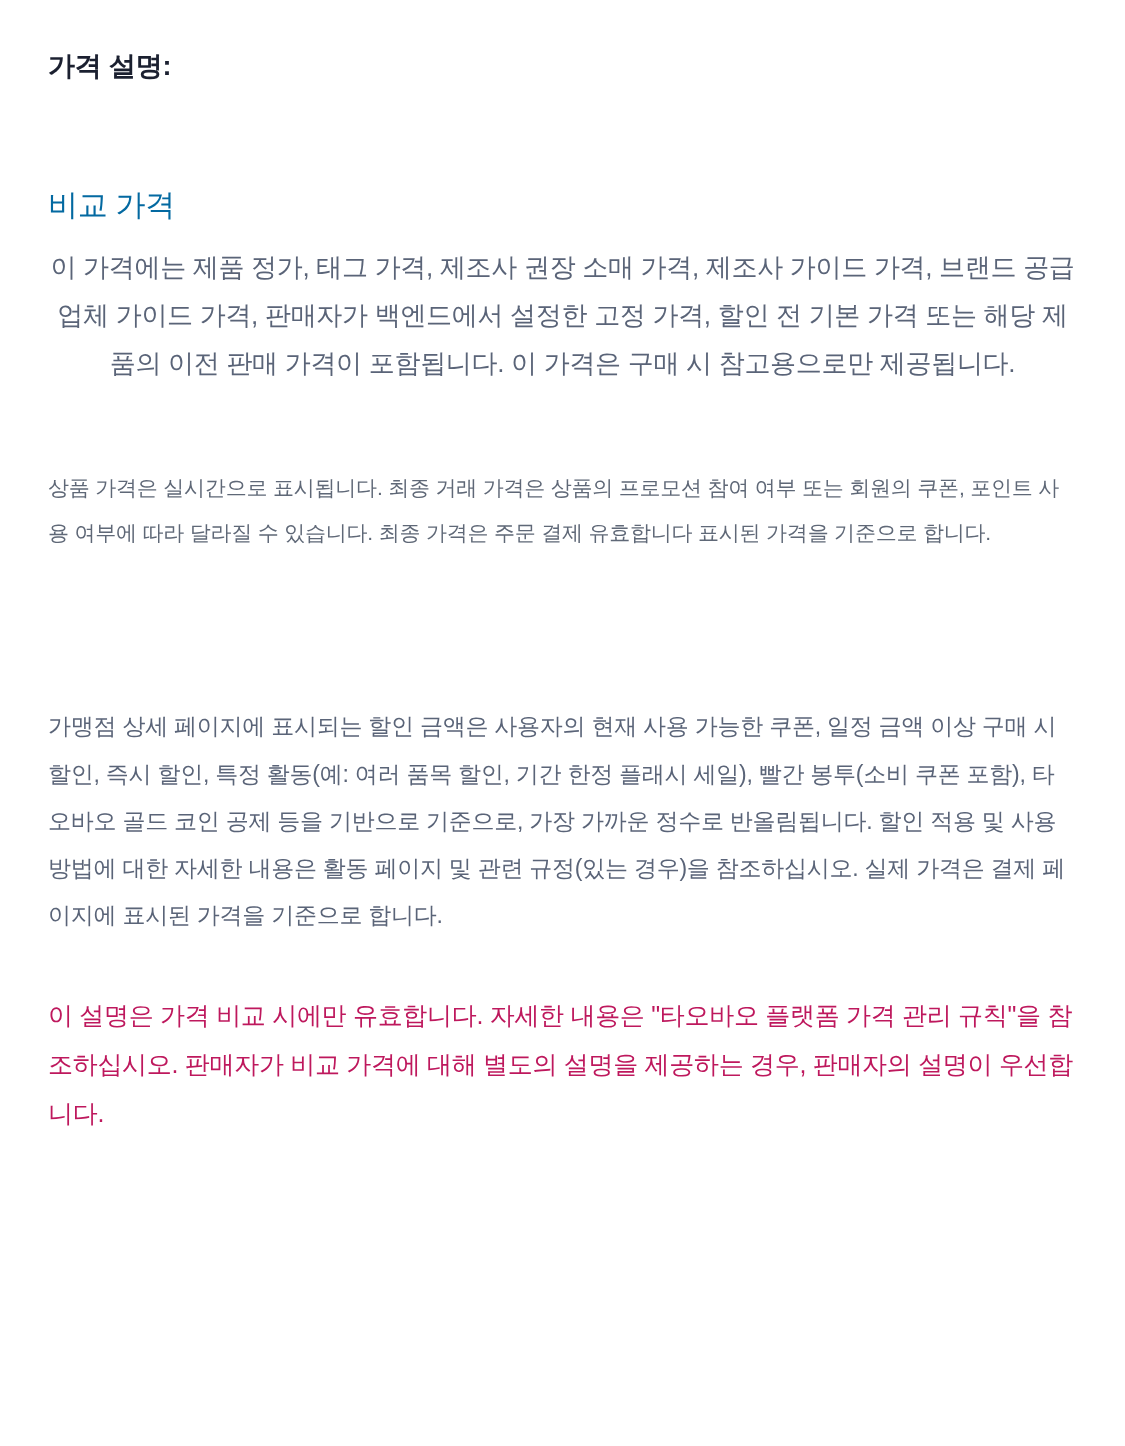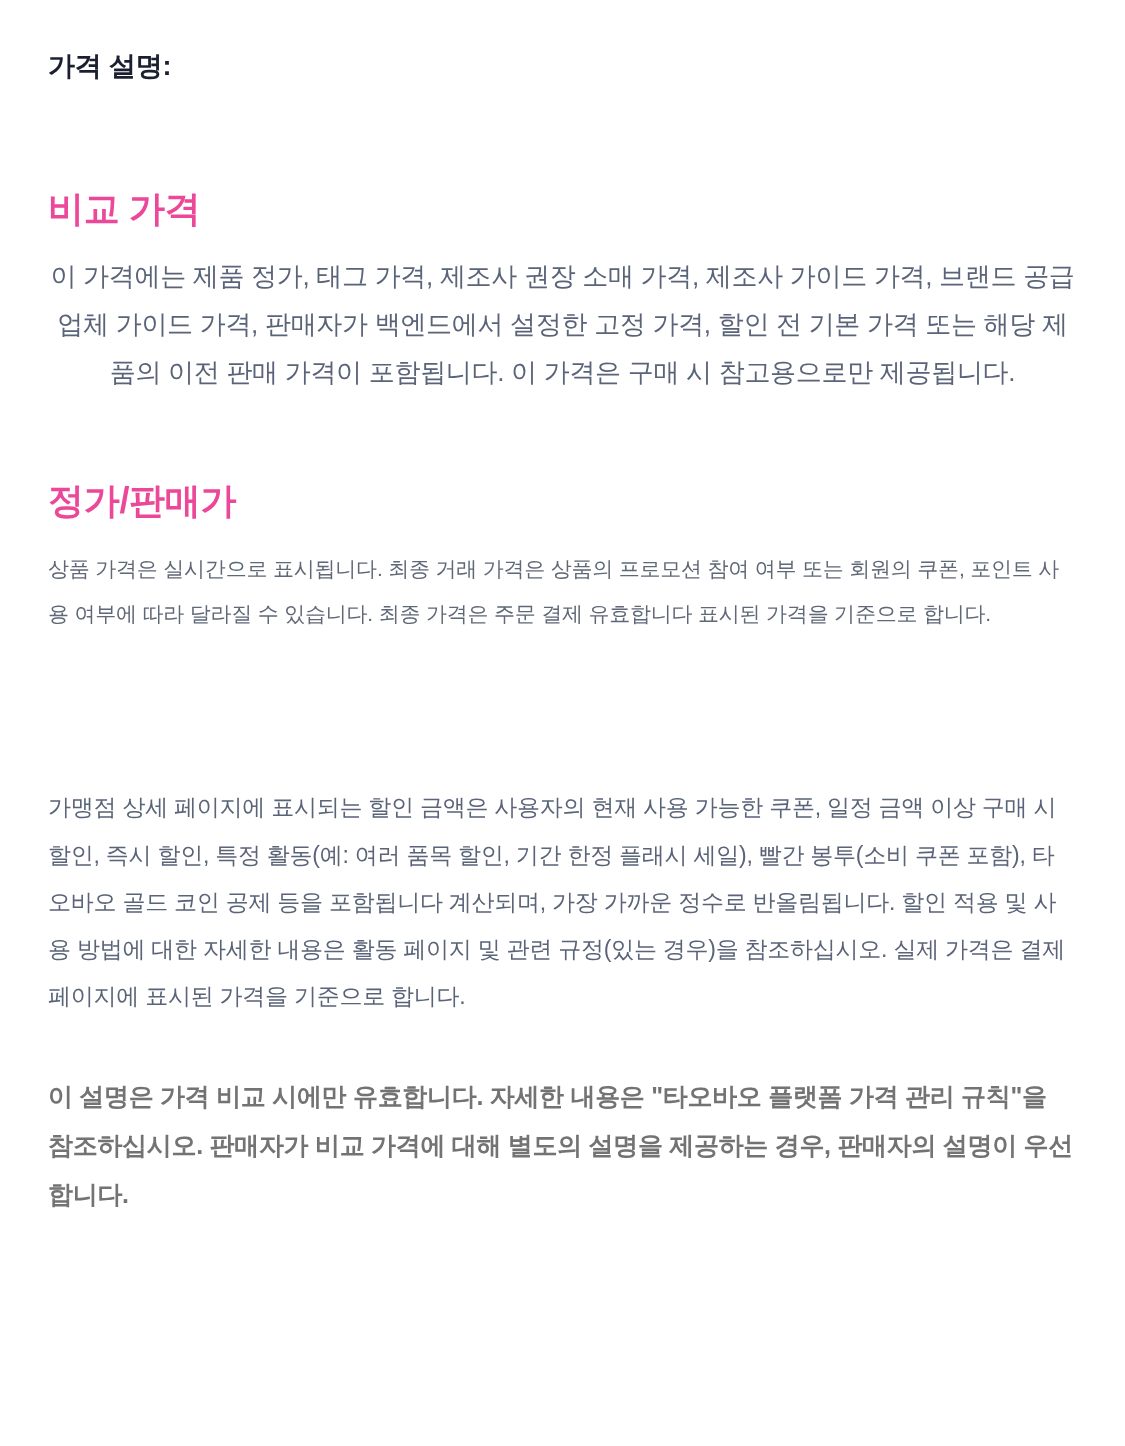--- a/index.html
+++ b/index.html
@@ -25,23 +25,23 @@
     font-weight: 700;
     color: #1b2030;
     letter-spacing: -0.2px;
     margin: 8px 0 0 0;
     line-height: 1.4;
   }
   .section {
     margin-top: 0;
   }
   .section-heading {
-    font-size: 36px;
-    font-weight: 700;
-    color: #ec4899;
+    font-size: 30px;
+    font-weight: 400;
+    color: #0369a1;
     letter-spacing: -0.3px;
     line-height: 1.5;
     margin: 0;
   }
   .sec-compare {
     margin-top: 96px;
   }
   .sec-list {
     margin-top: 78px;
   }
@@ -72,44 +72,43 @@
   }
   .block-gap-large {
     margin-top: 148px;
   }
   .block-gap-mid {
     margin-top: 52px;
   }
   .final-note {
     font-size: 25px;
     line-height: 1.95;
-    color: #737373;
-    font-weight: 700;
+    color: #be185d;
+    font-weight: 400;
     letter-spacing: -0.3px;
     margin: 0;
   }
 </style>
 </head>
 <body>
 
 <div class="page">
 
   <h1 class="doc-title">가격 설명:</h1>
 
   <div class="section sec-compare">
     <h2 class="section-heading">비교 가격</h2>
     <p class="body-large">이 가격에는 제품 정가, 태그 가격, 제조사 권장 소매 가격, 제조사 가이드 가격, 브랜드 공급업체 가이드 가격, 판매자가 백엔드에서 설정한 고정 가격, 할인 전 기본 가격 또는 해당 제품의 이전 판매 가격이 포함됩니다. 이 가격은 구매 시 참고용으로만 제공됩니다.</p>
   </div>
 
   <div class="section sec-list">
-    <h2 class="section-heading">정가/판매가</h2>
     <p class="body-small">상품 가격은 실시간으로 표시됩니다. 최종 거래 가격은 상품의 프로모션 참여 여부 또는 회원의 쿠폰, 포인트 사용 여부에 따라 달라질 수 있습니다. 최종 가격은 주문 결제 유효합니다 표시된 가격을 기준으로 합니다.</p>
   </div>
 
   <div class="block-gap-large">
-    <p class="body-mid">가맹점 상세 페이지에 표시되는 할인 금액은 사용자의 현재 사용 가능한 쿠폰, 일정 금액 이상 구매 시 할인, 즉시 할인, 특정 활동(예: 여러 품목 할인, 기간 한정 플래시 세일), 빨간 봉투(소비 쿠폰 포함), 타오바오 골드 코인 공제 등을 포함됩니다 계산되며, 가장 가까운 정수로 반올림됩니다. 할인 적용 및 사용 방법에 대한 자세한 내용은 활동 페이지 및 관련 규정(있는 경우)을 참조하십시오. 실제 가격은 결제 페이지에 표시된 가격을 기준으로 합니다.</p>
+    <p class="body-mid">가맹점 상세 페이지에 표시되는 할인 금액은 사용자의 현재 사용 가능한 쿠폰, 일정 금액 이상 구매 시 할인, 즉시 할인, 특정 활동(예: 여러 품목 할인, 기간 한정 플래시 세일), 빨간 봉투(소비 쿠폰 포함), 타오바오 골드 코인 공제 등을 기반으로 기준으로, 가장 가까운 정수로 반올림됩니다. 할인 적용 및 사용 방법에 대한 자세한 내용은 활동 페이지 및 관련 규정(있는 경우)을 참조하십시오. 실제 가격은 결제 페이지에 표시된 가격을 기준으로 합니다.</p>
   </div>
 
   <div class="block-gap-mid">
     <p class="final-note">이 설명은 가격 비교 시에만 유효합니다. 자세한 내용은 "타오바오 플랫폼 가격 관리 규칙"을 참조하십시오. 판매자가 비교 가격에 대해 별도의 설명을 제공하는 경우, 판매자의 설명이 우선합니다.</p>
   </div>
 
 </div>
 
 </body></html>

